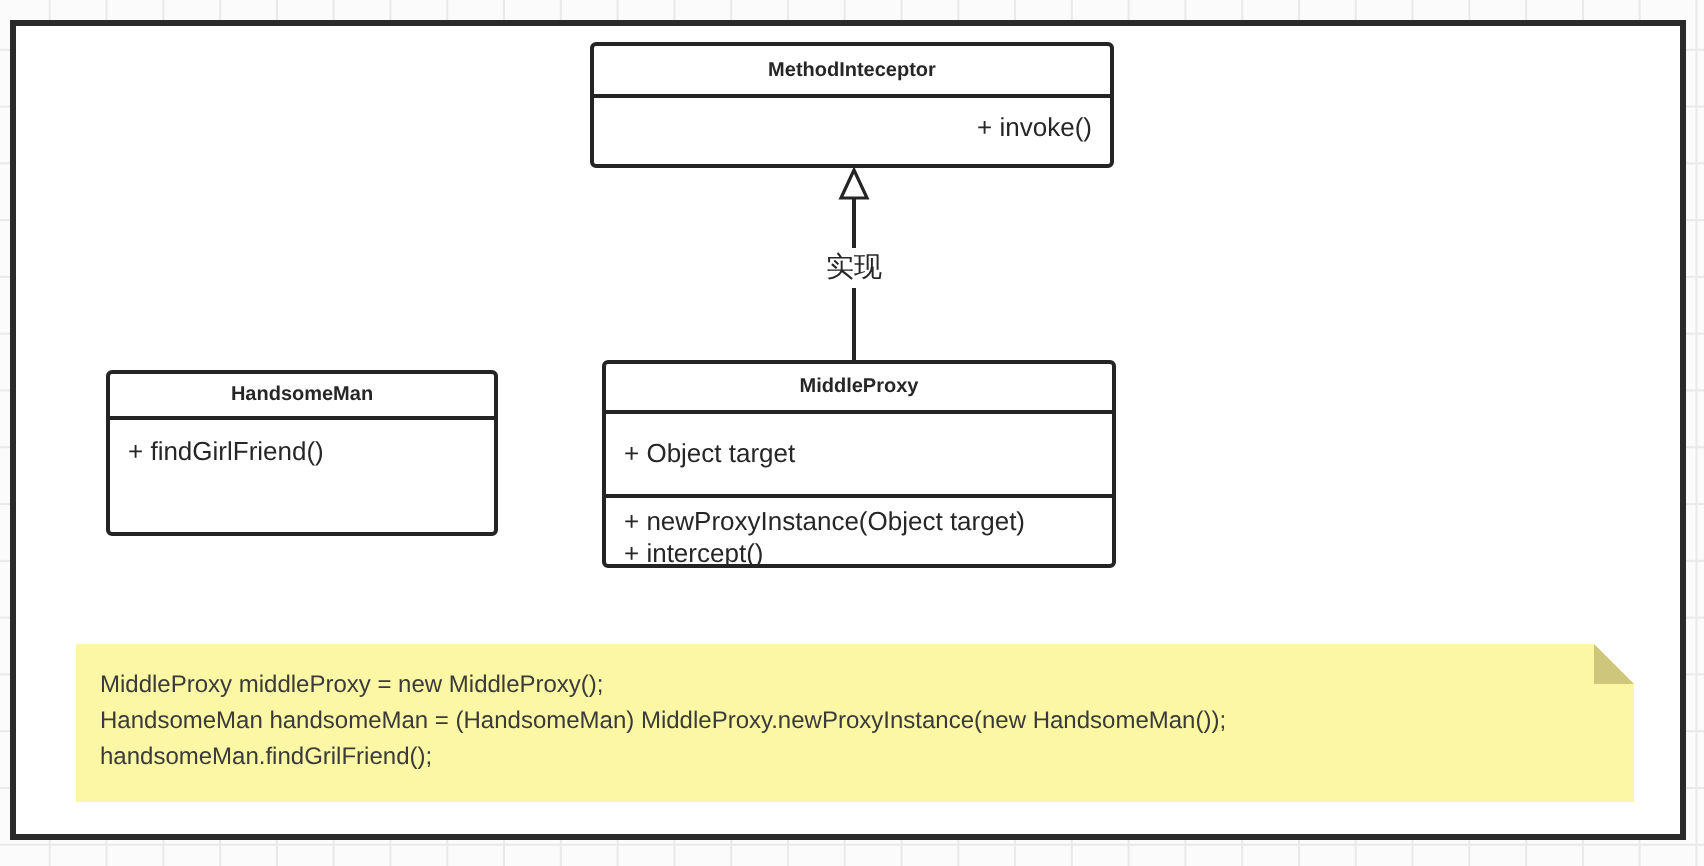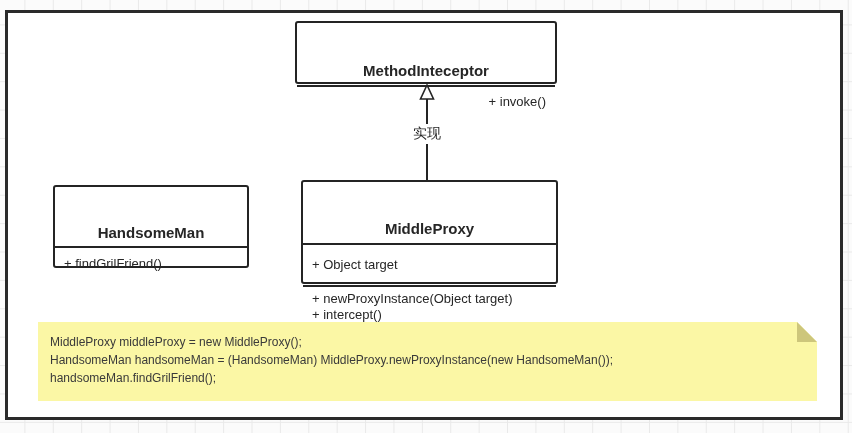--- a/index.html
+++ b/index.html
@@ -32,22 +32,21 @@
     border: 2px solid #242424;
     border-radius: 3px;
     color: #262626;
     font-size: 13px;
   }
   .uml-title {
     font-weight: bold;
     text-align: center;
     border-bottom: 2px solid #242424;
     padding: 7px 4px 6px 4px;
-    font-size: 15px;
-    margin-top: 32px;
+    font-size: 10px;
   }
   .uml-compartment {
     padding: 6px 9px;
     line-height: 16px;
   }
   .uml-compartment.bordered { border-bottom: 2px solid #242424; }
   #class-method-inteceptor { left: 295px; top: 21px;  width: 262px; height: 63px; }
   #class-handsome-man      { left: 53px;  top: 185px; width: 196px; height: 83px; }
   #class-middle-proxy      { left: 301px; top: 180px; width: 257px; height: 104px; }
   #class-method-inteceptor .uml-compartment { padding-top: 7px; text-align: right; }
@@ -100,21 +99,21 @@
 
 <svg class="relationship-arrow" viewBox="0 0 16 97" width="16" height="97">
   <line x1="8" y1="15" x2="8" y2="97" stroke="#242424" stroke-width="2"></line>
   <polygon points="8,1 1.5,15 14.5,15" fill="#ffffff" stroke="#242424" stroke-width="1.6"></polygon>
 </svg>
 <div class="relationship-label">实现</div>
 
 <div class="uml-class" id="class-handsome-man">
   <div class="uml-title">HandsomeMan</div>
   <div class="uml-compartment">
-    <div class="member-line">+ findGrilFriend()</div>
+    <div class="member-line">+ findGirlFriend()</div>
   </div>
 </div>
 
 <div class="uml-class" id="class-middle-proxy">
   <div class="uml-title">MiddleProxy</div>
   <div class="uml-compartment bordered attr-compartment">
     <div class="member-line">+ Object target</div>
   </div>
   <div class="uml-compartment method-compartment">
     <div class="member-line">+ newProxyInstance(Object target)</div>

